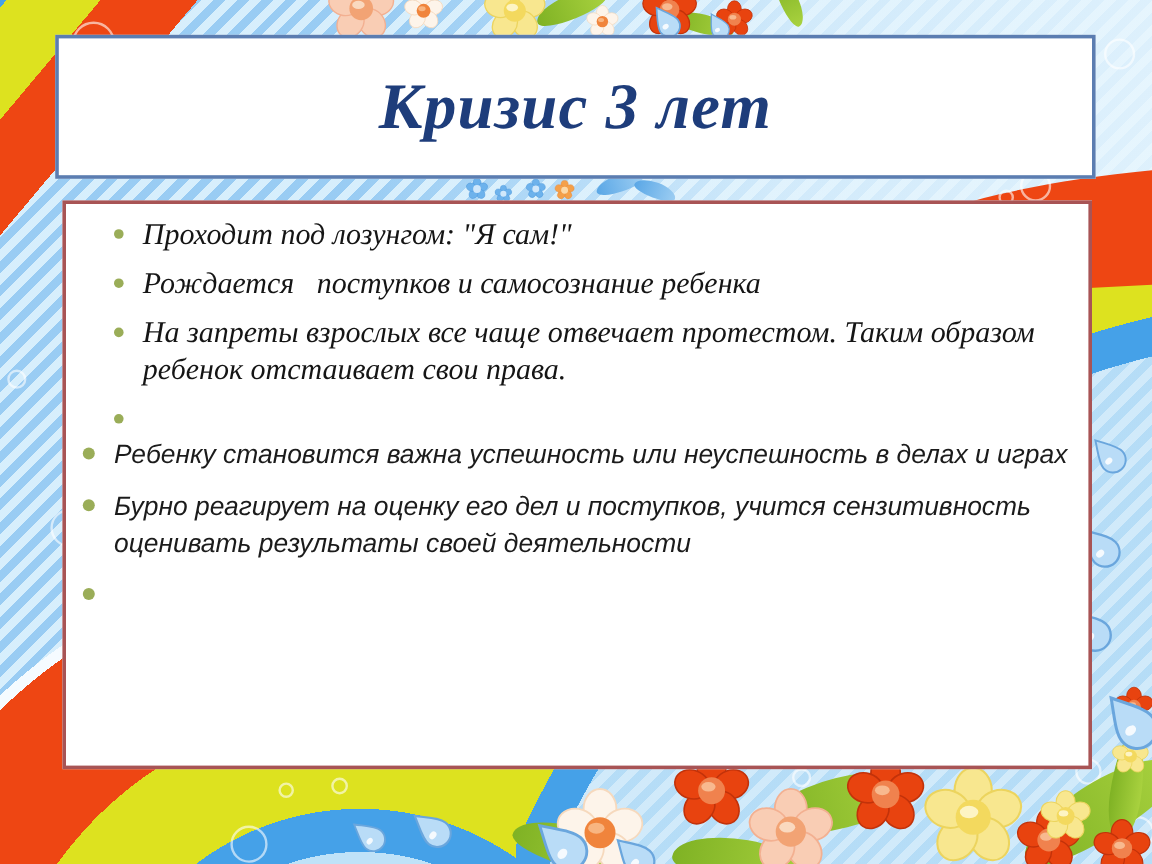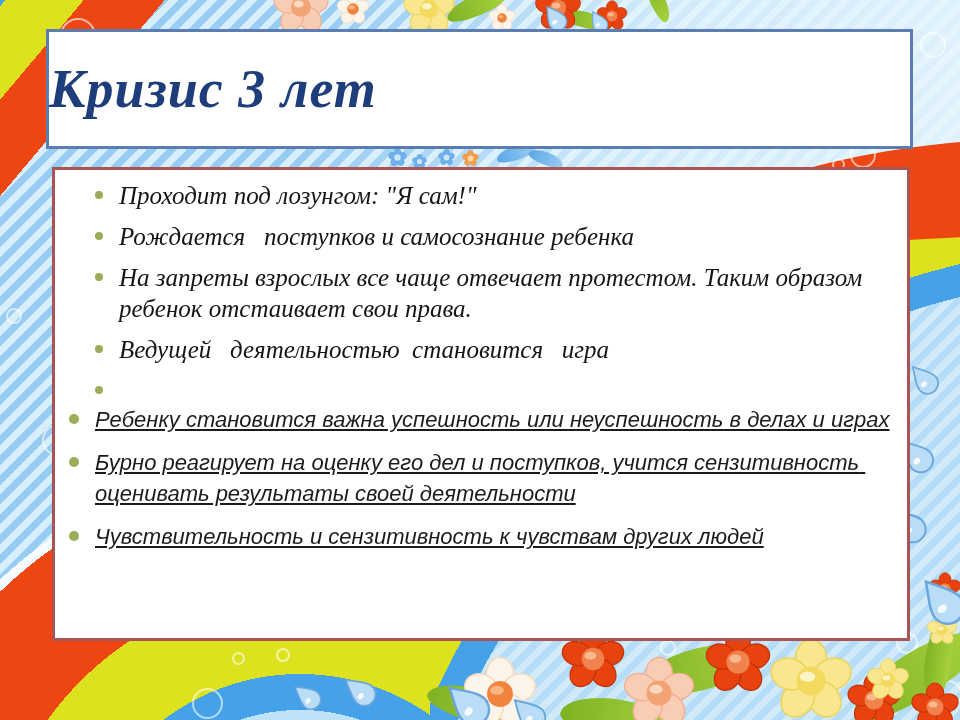--- a/index.html
+++ b/index.html
@@ -75,21 +75,21 @@
   .fl-blue  .petal{fill:#6db2ec; stroke:#4a95da; stroke-width:2;}
   .fl-blue  .core{fill:#cfe7fb;}
   .fl-orangesm .petal{fill:#f4a04a; stroke:#e4883a; stroke-width:2;}
   .fl-orangesm .core{fill:#fbd9a8;}
   .droplet path{fill:#b9dcf7; stroke:#6aa6dd; stroke-width:2;}
   .droplet ellipse{fill:rgba(255,255,255,.85);}
   
   .title-box{
     position:absolute; left:46px; top:29px; width:867px; height:120px;
     background:#ffffff; border:3px solid #5b7db1; box-sizing:border-box;
-    display:flex; align-items:center; z-index:5;
+    display:flex; align-items:center; justify-content:center; z-index:5;
   }
   .title-text{
     font-family:"Liberation Serif", serif;
     font-size:54px; font-weight:bold; font-style:italic;
     color:#1e3d7b; letter-spacing:1px;
   }
   .content-box{
     position:absolute; left:52px; top:167px; width:858px; height:474px;
     background:#ffffff; border:3px solid #a85455; box-sizing:border-box;
     z-index:5; padding:10px 14px 0 6px; overflow:hidden;
@@ -109,21 +109,21 @@
     font-family:"Liberation Sans", sans-serif; font-style:italic;
     font-size:22px; line-height:31px; color:#1b1b1b;
     margin:2px 0 12px 2px;
   }
   li.b-sans .dot{
     flex:0 0 auto; width:10px; height:10px; border-radius:50%;
     background:#9aad58; margin:10px 16px 0 6px;
   }
   .btext{white-space:pre-wrap;}
   li.b-serif .btext{max-width:790px;}
-  li.b-sans .btext{max-width:812px;text-decoration:underline;}
+  li.b-sans .btext{max-width:812px;}
 </style>
 </head>
 <body>
 
 <div id="slide">
 
   <div class="bg-stripes"></div>
   <div class="bg-fade"></div>
   <div class="rainbow-diag"></div>
   <div class="rings-right"></div>
@@ -431,33 +431,28 @@
       <li class="b-serif">
         <span class="dot"></span>
         <span class="btext">Рождается   поступков и самосознание ребенка</span>
       </li>
       <li class="b-serif">
         <span class="dot"></span>
         <span class="btext">На запреты взрослых все чаще отвечает протестом. Таким образом ребенок отстаивает свои права.</span>
       </li>
       <li class="b-serif">
         <span class="dot"></span>
-        <span class="btext">Ведущей   деятельностью  становится   игра</span>
-      </li>
-      <li class="b-serif">
-        <span class="dot"></span>
       </li>
       <li class="b-sans">
         <span class="dot"></span>
         <span class="btext">Ребенку становится важна успешность или неуспешность в делах и играх</span>
       </li>
       <li class="b-sans">
         <span class="dot"></span>
         <span class="btext">Бурно реагирует на оценку его дел и поступков, учится сензитивность оценивать результаты своей деятельности</span>
       </li>
       <li class="b-sans">
         <span class="dot"></span>
-        <span class="btext">Чувствительность и сензитивность к чувствам других людей</span>
       </li>
     </ul>
   </div>
 
 </div>
 
 </body></html>

